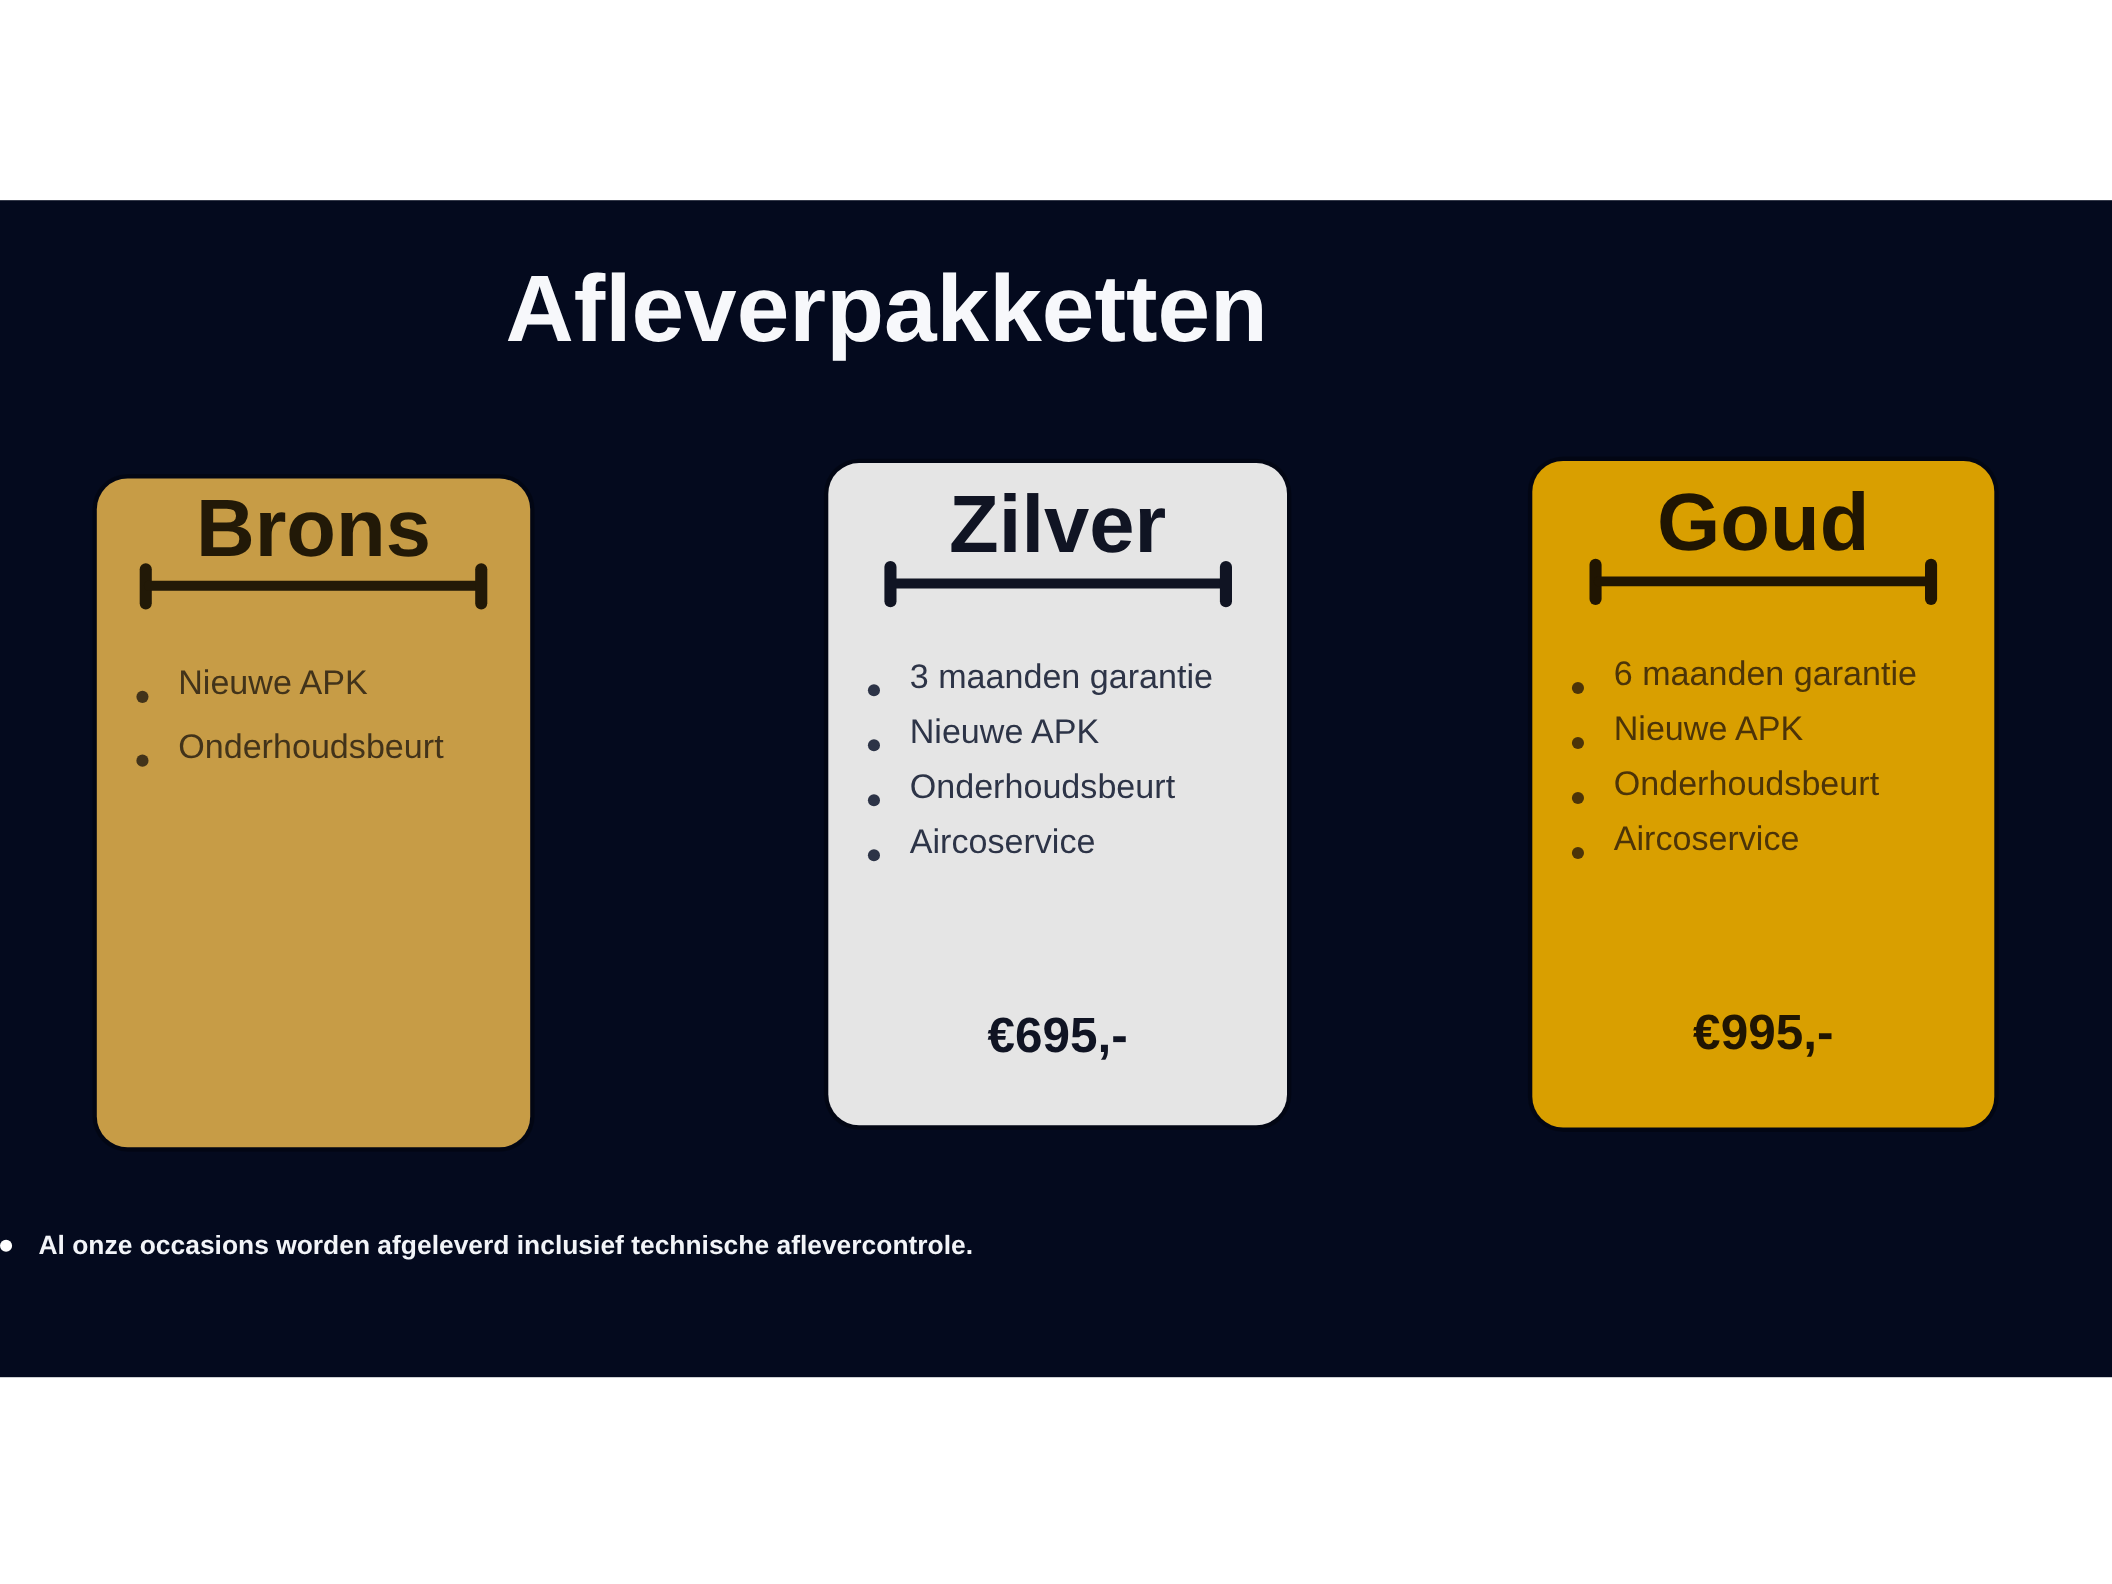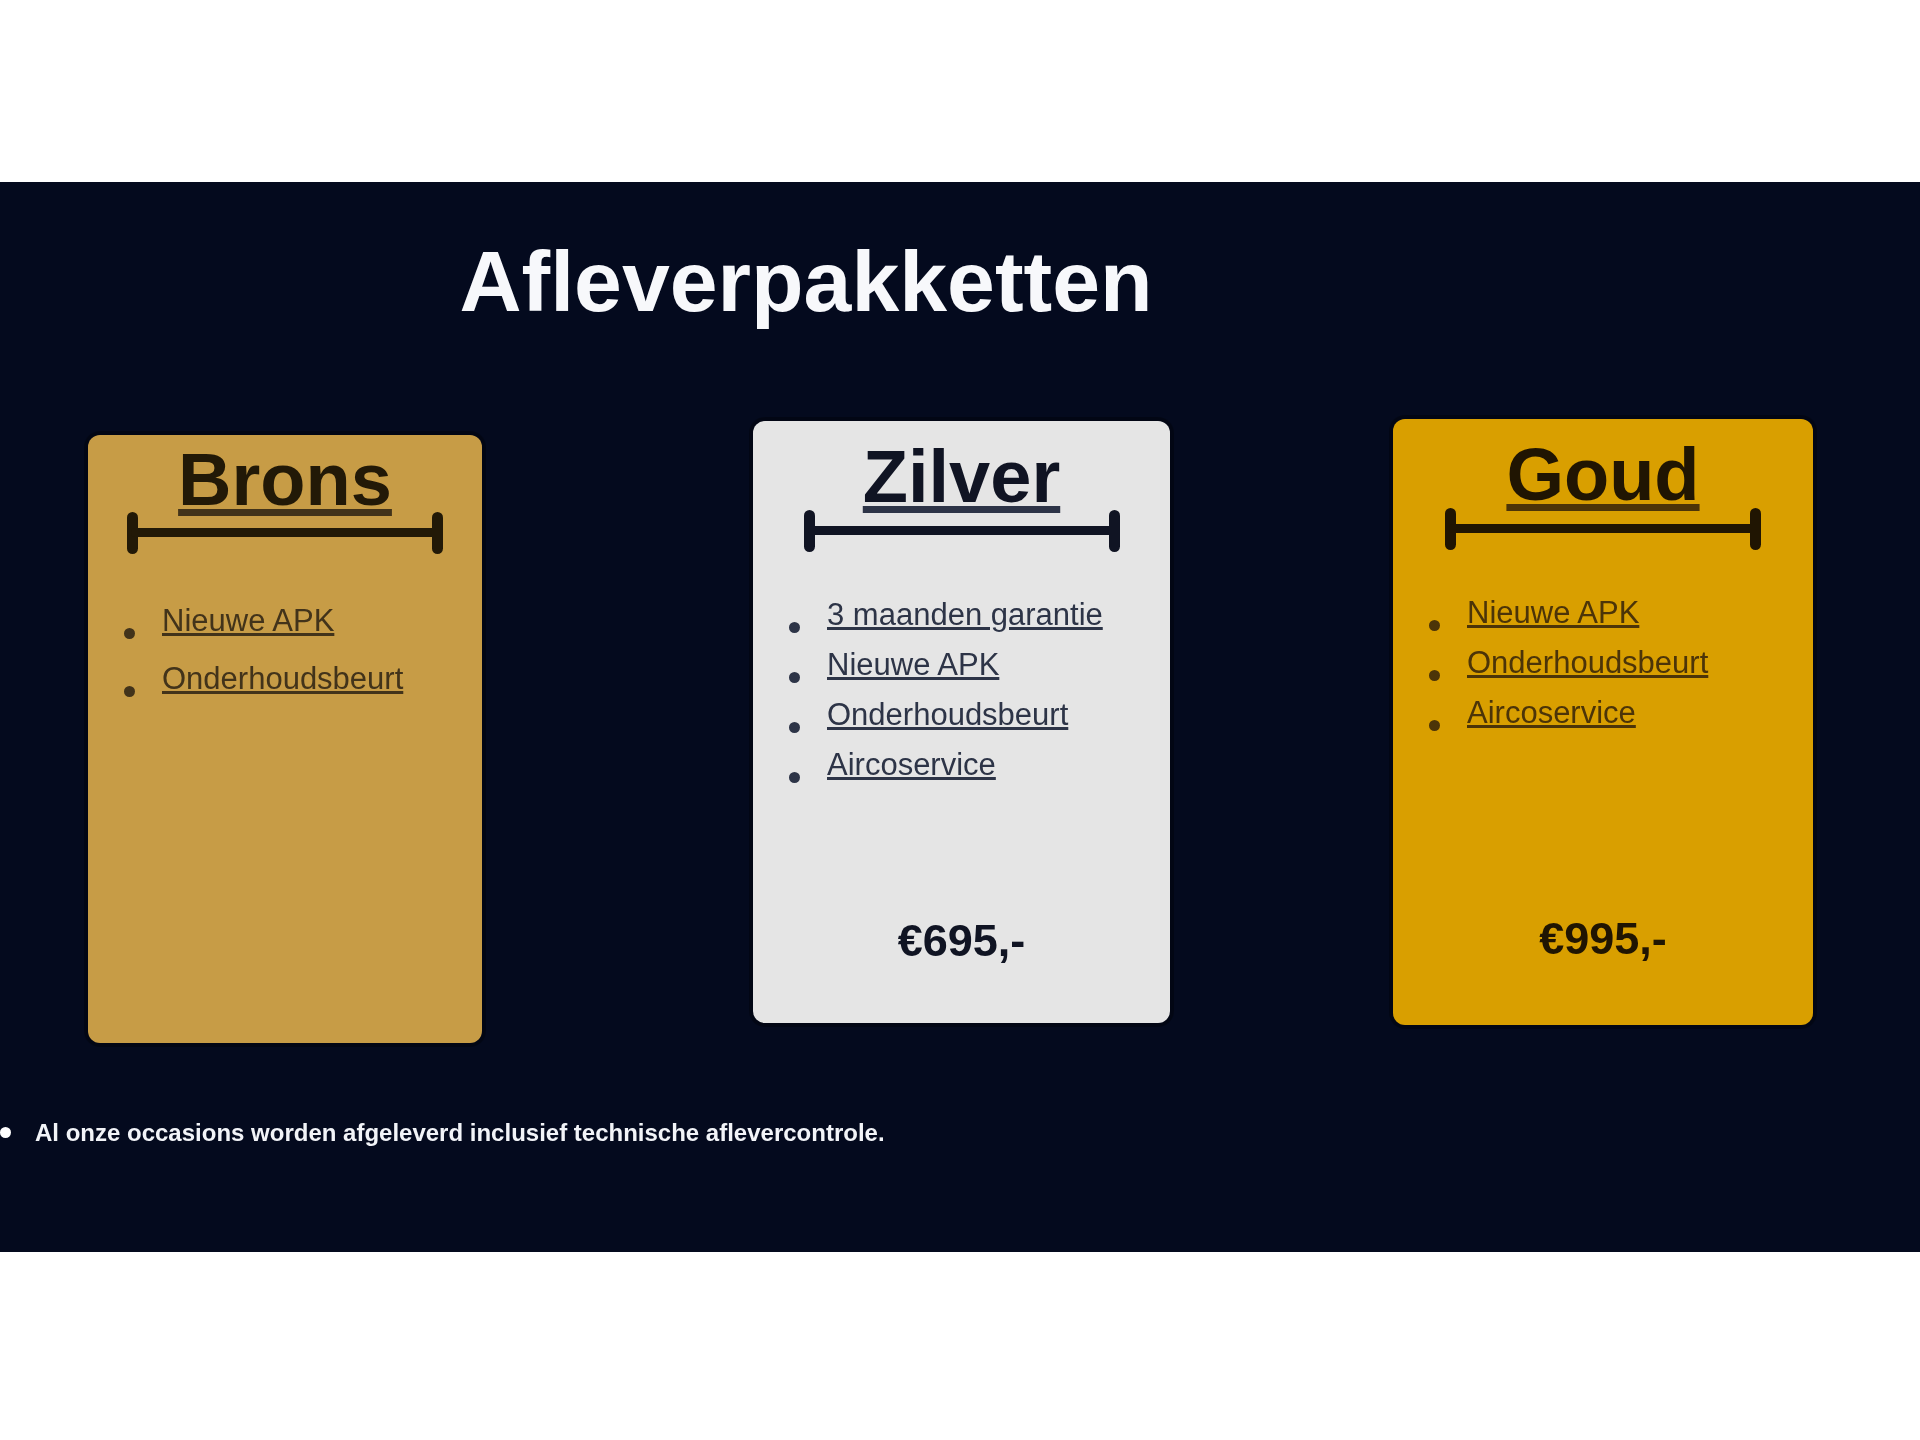--- a/index.html
+++ b/index.html
@@ -13,23 +13,22 @@
   .band{
     position:absolute;left:0;top:182px;width:1920px;height:1070px;
     background:#040a1e;
   }
   .main-title{
     position:absolute;top:238px;left:0;width:1612px;
     text-align:center;color:#f7f8fb;
     font-size:86px;font-weight:800;line-height:1;
   }
   .card{
-    position:absolute;border-radius:12px;
+    position:absolute;border-radius:28px;
     box-shadow:0 0 0 4px rgba(0,0,0,0.30);
-    text-decoration:underline;
   }
   .card-brons{left:88px;top:435px;width:394px;height:608px;background:#c79c46;color:#42331a}
   .card-zilver{left:753px;top:421px;width:417px;height:602px;background:#e5e5e5;color:#2d3447}
   .card-goud{left:1393px;top:419px;width:420px;height:606px;background:#d99f00;color:#4c3408}
   .card h2{
     margin-top:19px;text-align:center;
     font-size:74px;font-weight:800;line-height:1;
   }
   .card-brons h2{margin-top:8px}
   .card-brons h2,.card-brons .ibeam,.card-brons .price{color:#221907}
@@ -123,20 +122,24 @@
 <section class="card card-goud">
   <h2>Goud</h2>
   <div class="ibeam">
     <span class="cap cap-left"></span>
     <span class="bar"></span>
     <span class="cap cap-right"></span>
   </div>
   <ul class="features">
     <li>
       <span class="dot"></span>
+      <span>6 maanden garantie</span>
+    </li>
+    <li>
+      <span class="dot"></span>
       <span>Nieuwe APK</span>
     </li>
     <li>
       <span class="dot"></span>
       <span>Onderhoudsbeurt</span>
     </li>
     <li>
       <span class="dot"></span>
       <span>Aircoservice</span>
     </li>

